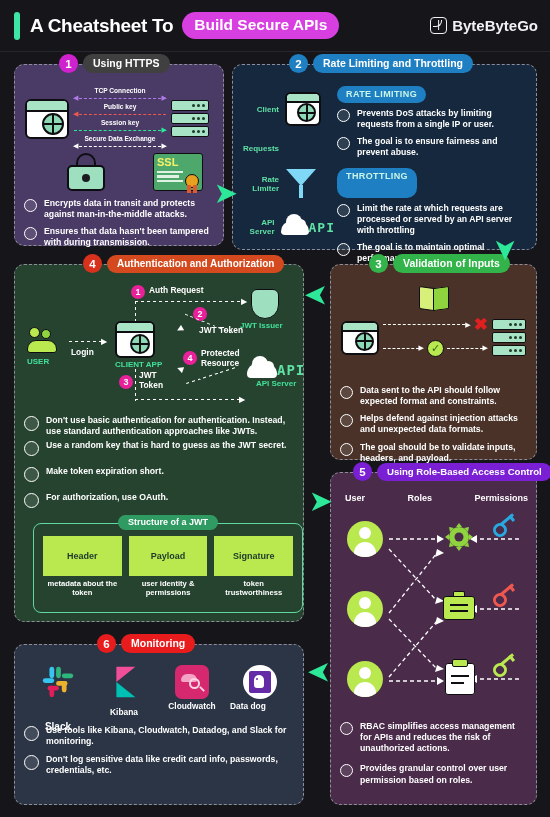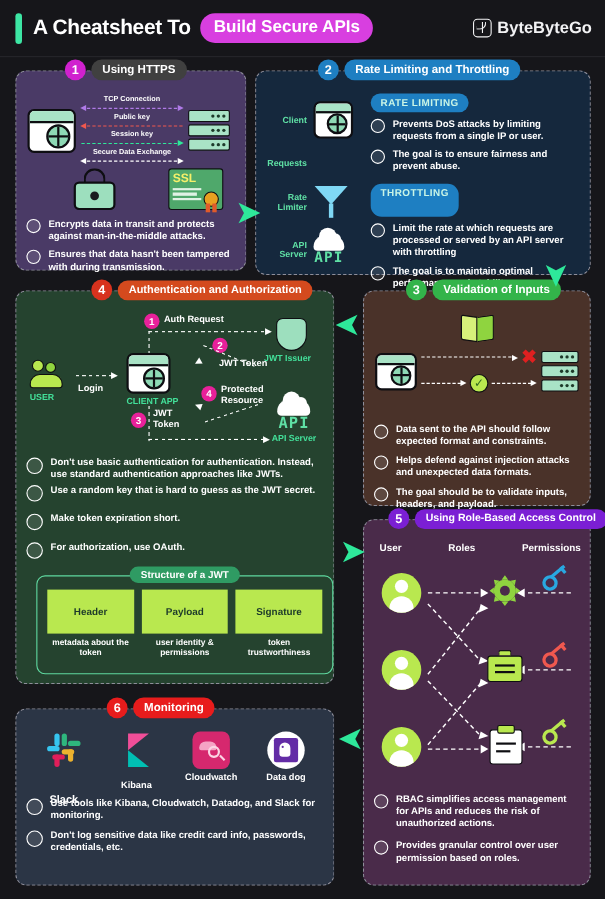--- a/index.html
+++ b/index.html
@@ -29,21 +29,21 @@
 
   
   .srv-stack{display:flex;flex-direction:column;gap:2px}
   .srv{width:38px;height:11px;border:1.6px solid #0e0e12;border-radius:2px;background:#a9e3c6;display:flex;align-items:center;justify-content:flex-end;padding-right:3px;gap:2px}
   .srv i{width:3px;height:3px;border-radius:50%;background:#1d3a2a;display:block}
   .browser{width:44px;height:40px;border:2px solid #0e0e12;border-radius:6px;background:#fff;overflow:hidden;position:relative}
   .browser .top{height:11px;background:#a9e3c6;border-bottom:2px solid #0e0e12}
   .globe{position:absolute;right:3px;bottom:2px;width:22px;height:22px;border-radius:50%;background:#8ed9b5;border:2px solid #0e0e12}
   .globe:before{content:"";position:absolute;left:50%;top:0;width:2px;height:100%;background:#0e0e12;transform:translateX(-50%)}
   .globe:after{content:"";position:absolute;top:50%;left:0;width:100%;height:2px;background:#0e0e12;transform:translateY(-50%)}
-  .cloudapi{display:flex;flex-direction:column;align-items:center}
+  .cloudapi{display:flex;flex-direction:row;align-items:center}
   .cloud{width:34px;height:17px;background:#fff;border-radius:11px 11px 4px 4px;position:relative}
   .cloud:before{content:"";position:absolute;left:5px;top:-7px;width:16px;height:16px;border-radius:50%;background:#fff}
   .cloud:after{content:"";position:absolute;right:3px;top:-2px;width:11px;height:11px;border-radius:50%;background:#fff}
   .apitxt{font-family:"DejaVu Sans Mono",monospace;font-size:14px;font-weight:bold;color:#5fe0a5;letter-spacing:1px;margin-top:-1px}
 
   
   .bigarrow{position:absolute;color:#2ee89a;font-size:26px;font-weight:bold;line-height:1;z-index:9}
 </style>
 </head>
 <body>
@@ -502,21 +502,21 @@
         <div style="font-size:8.4px;font-weight:bold;margin-top:2px">Kibana</div>
       </div>
       <div style="text-align:center;width:64px">
         <div style="width:34px;height:34px;background:#d6286e;border-radius:7px;margin:2px auto 0;position:relative">
           <span style="position:absolute;left:6px;top:9px;width:16px;height:8px;background:#f5a3c4;border-radius:6px 6px 2px 2px"></span>
           <span style="position:absolute;left:14px;top:13px;width:11px;height:11px;border-radius:50%;border:2.2px solid #fbd4e4"></span>
           <span style="position:absolute;left:24px;top:23px;width:6px;height:2.2px;background:#fbd4e4;transform:rotate(45deg)"></span>
         </div>
         <div style="font-size:8.4px;font-weight:bold;margin-top:2px">Cloudwatch</div>
       </div>
-      <div style="text-align:center;width:60px">
+      <div style="width:60px">
         <div style="width:34px;height:34px;border-radius:50%;background:#fff;margin:2px auto 0;display:flex;align-items:center;justify-content:center">
           <span style="width:22px;height:22px;background:#632ca6;border-radius:2px;display:block;position:relative">
             <span style="position:absolute;left:5px;top:4px;width:10px;height:13px;background:#fff;border-radius:5px 5px 3px 3px"></span>
             <span style="position:absolute;left:7px;top:7px;width:2px;height:2px;background:#632ca6;border-radius:50%"></span>
           </span>
         </div>
         <div style="font-size:8.4px;font-weight:bold;margin-top:2px">Data dog</div>
       </div>
     </div>
 

